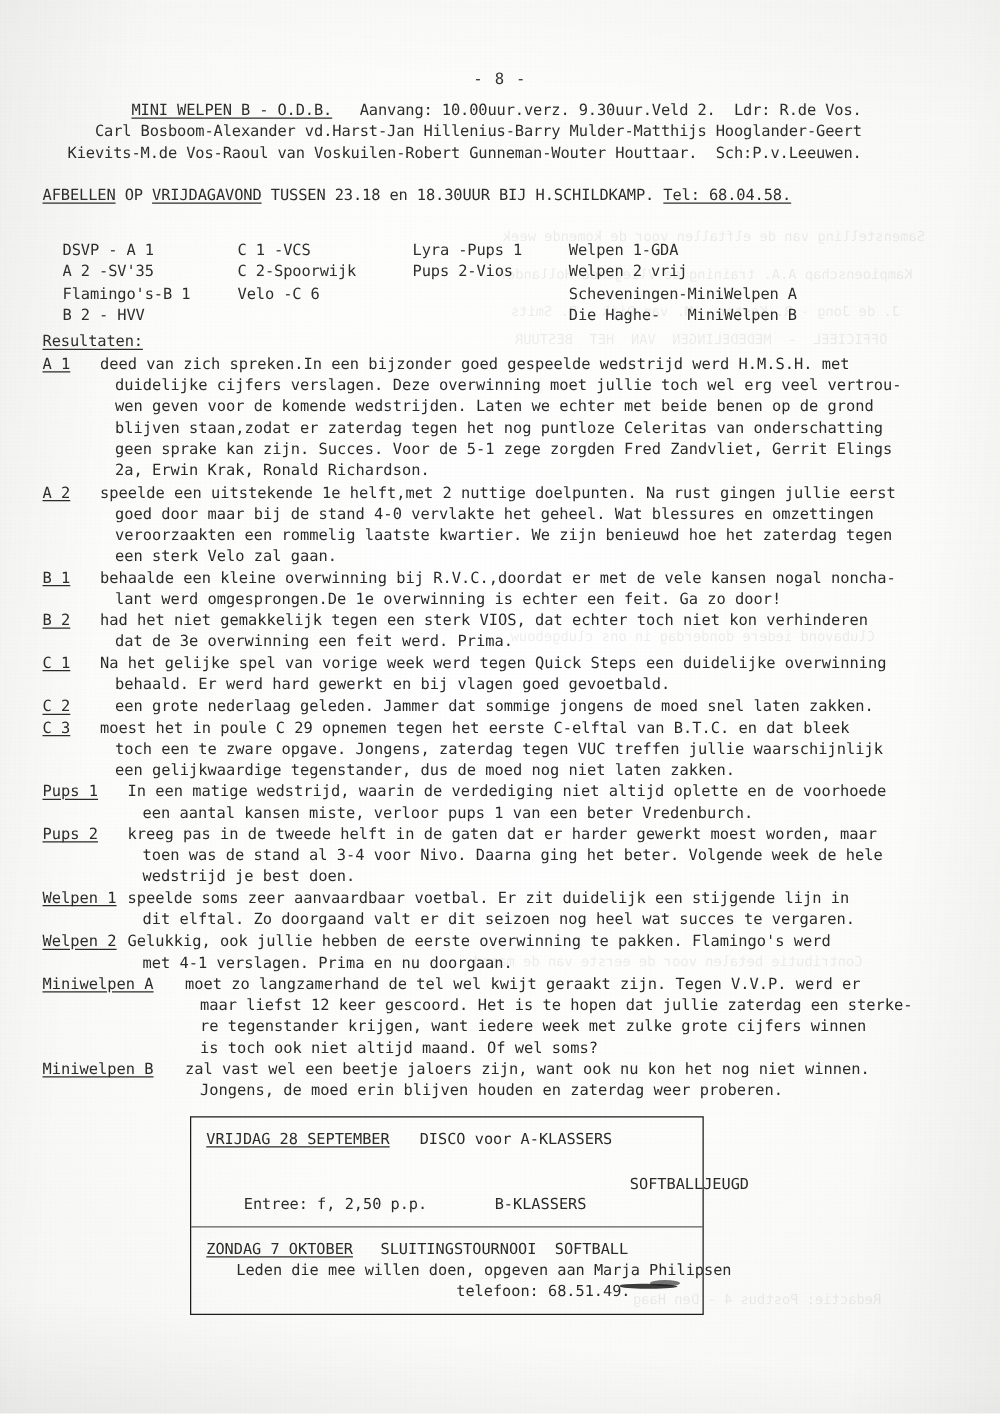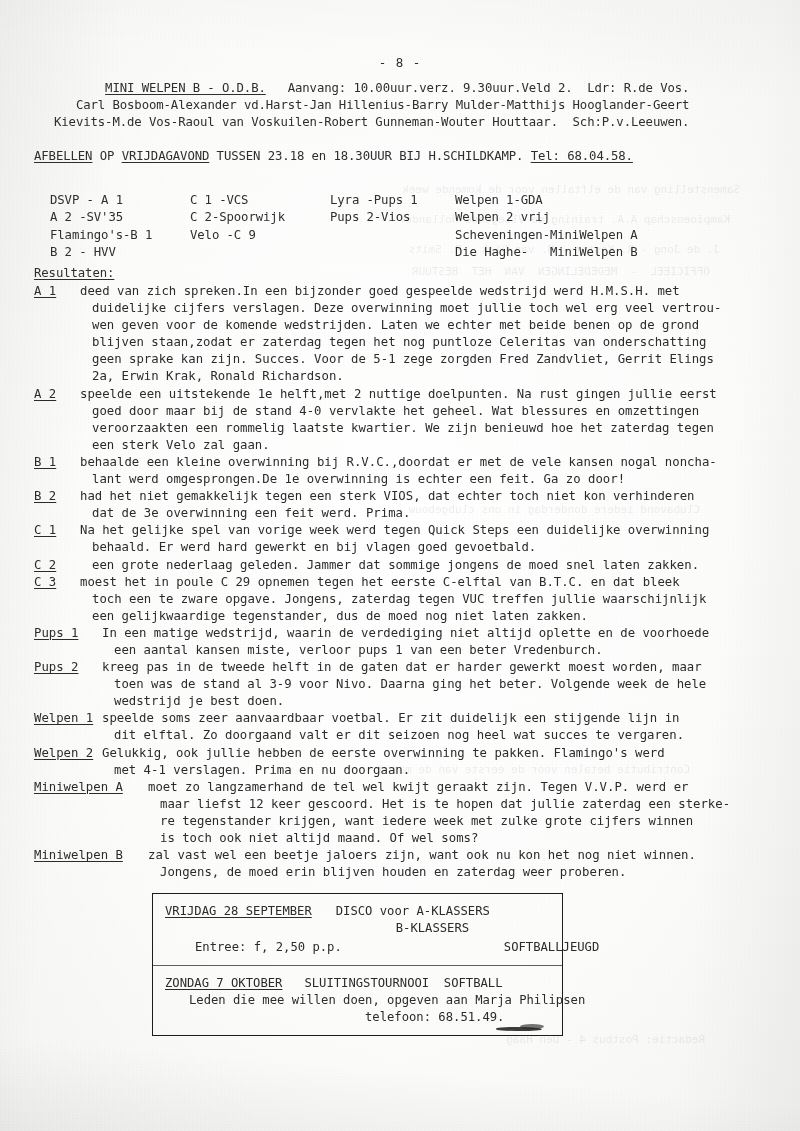--- a/index.html
+++ b/index.html
@@ -121,21 +121,21 @@
   }
   #notice-box .divider {
     border-top: 1.1px solid #2a2a2a;
     margin: 0;
     opacity: 0.75;
   }
   .notice-sec { padding: 9px 10px 9px 12px; }
   .notice-row { display: flex; align-items: flex-start; }
   .nt { font-size: 12.2px; line-height: 17px; white-space: pre; }
   .nt.u { text-decoration: underline; text-underline-offset: 2px; }
-  .stack { display: flex; flex-direction: column; }
+  .stack { display: flex; flex-direction: column; gap: 35px; }
   .ml-auto { margin-left: auto; }
 
   
   .bleed {
     position: absolute;
     inset: 0;
     z-index: 2;
     opacity: 0.07;
     transform: scaleX(-1);
     pointer-events: none;
@@ -188,21 +188,21 @@
       <div class="cell tw">C 1 -VCS</div>
       <div class="cell tw">Lyra -Pups 1</div>
       <div class="cell tw">Welpen 1-GDA</div>
 
       <div class="cell tw">A 2 -SV'35</div>
       <div class="cell tw">C 2-Spoorwijk</div>
       <div class="cell tw">Pups 2-Vios</div>
       <div class="cell tw">Welpen 2 vrij</div>
 
       <div class="cell tw">Flamingo's-B 1</div>
-      <div class="cell tw">Velo -C 9</div>
+      <div class="cell tw">Velo -C 6</div>
       <div class="cell tw"></div>
       <div class="cell tw">Scheveningen-MiniWelpen A</div>
 
       <div class="cell tw">B 2 - HVV</div>
       <div class="cell tw"></div>
       <div class="cell tw"></div>
       <div class="cell tw">Die Haghe-   MiniWelpen B</div>
     </div>
 
     <div id="resultaten-title" class="tw u">Resultaten:</div>
@@ -276,21 +276,21 @@
         <div class="result-body">
           <span class="l">In een matige wedstrijd, waarin de verdediging niet altijd oplette en de voorhoede</span>
           <span class="l ind">een aantal kansen miste, verloor pups 1 van een beter Vredenburch.</span>
         </div>
       </div>
 
       <div class="result-row">
         <div class="result-tag w-mid">Pups 2</div>
         <div class="result-body">
           <span class="l">kreeg pas in de tweede helft in de gaten dat er harder gewerkt moest worden, maar</span>
-          <span class="l ind">toen was de stand al 3-9 voor Nivo. Daarna ging het beter. Volgende week de hele</span>
+          <span class="l ind">toen was de stand al 3-4 voor Nivo. Daarna ging het beter. Volgende week de hele</span>
           <span class="l ind">wedstrijd je best doen.</span>
         </div>
       </div>
 
       <div class="result-row">
         <div class="result-tag w-mid">Welpen 1</div>
         <div class="result-body">
           <span class="l">speelde soms zeer aanvaardbaar voetbal. Er zit duidelijk een stijgende lijn in</span>
           <span class="l ind">dit elftal. Zo doorgaand valt er dit seizoen nog heel wat succes te vergaren.</span>
         </div>

